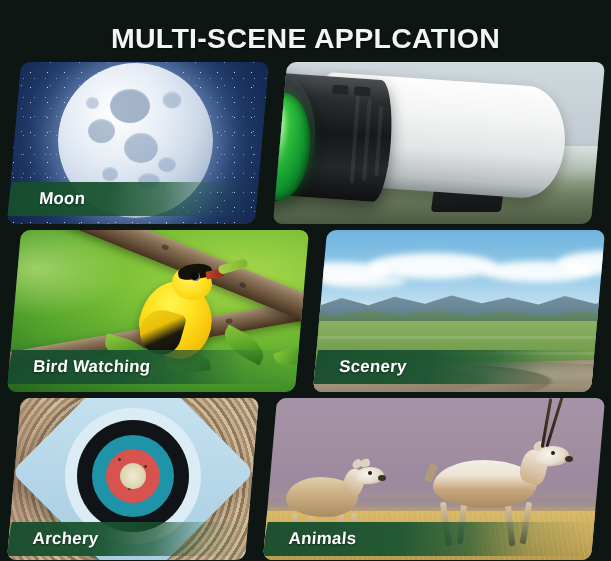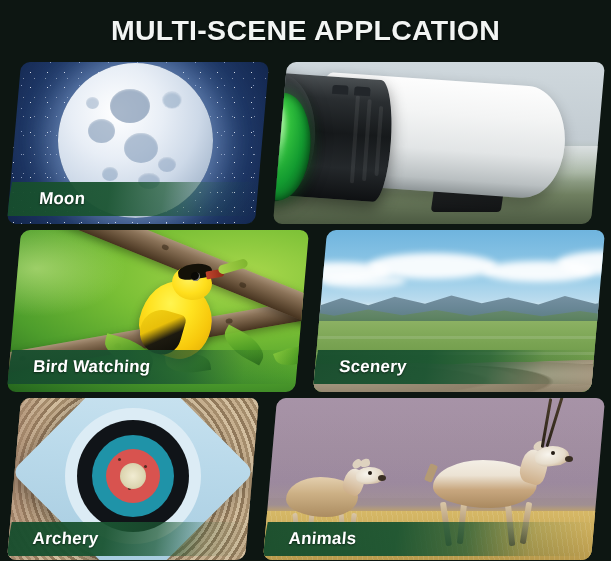--- a/index.html
+++ b/index.html
@@ -16,21 +16,21 @@
     position: relative;
   }
 
   
   .page-title {
     text-align: center;
     color: #f2f5f3;
     font-size: 28.5px;
     font-weight: bold;
     letter-spacing: 0.3px;
-    padding-top: 16px;
+    padding-top: 24px;
     line-height: 1;
     text-shadow: 0 1px 2px rgba(0,0,0,0.6);
     user-select: none;
   }
 
   
   .grid {
     position: absolute;
     left: 0;
     top: 62px;

